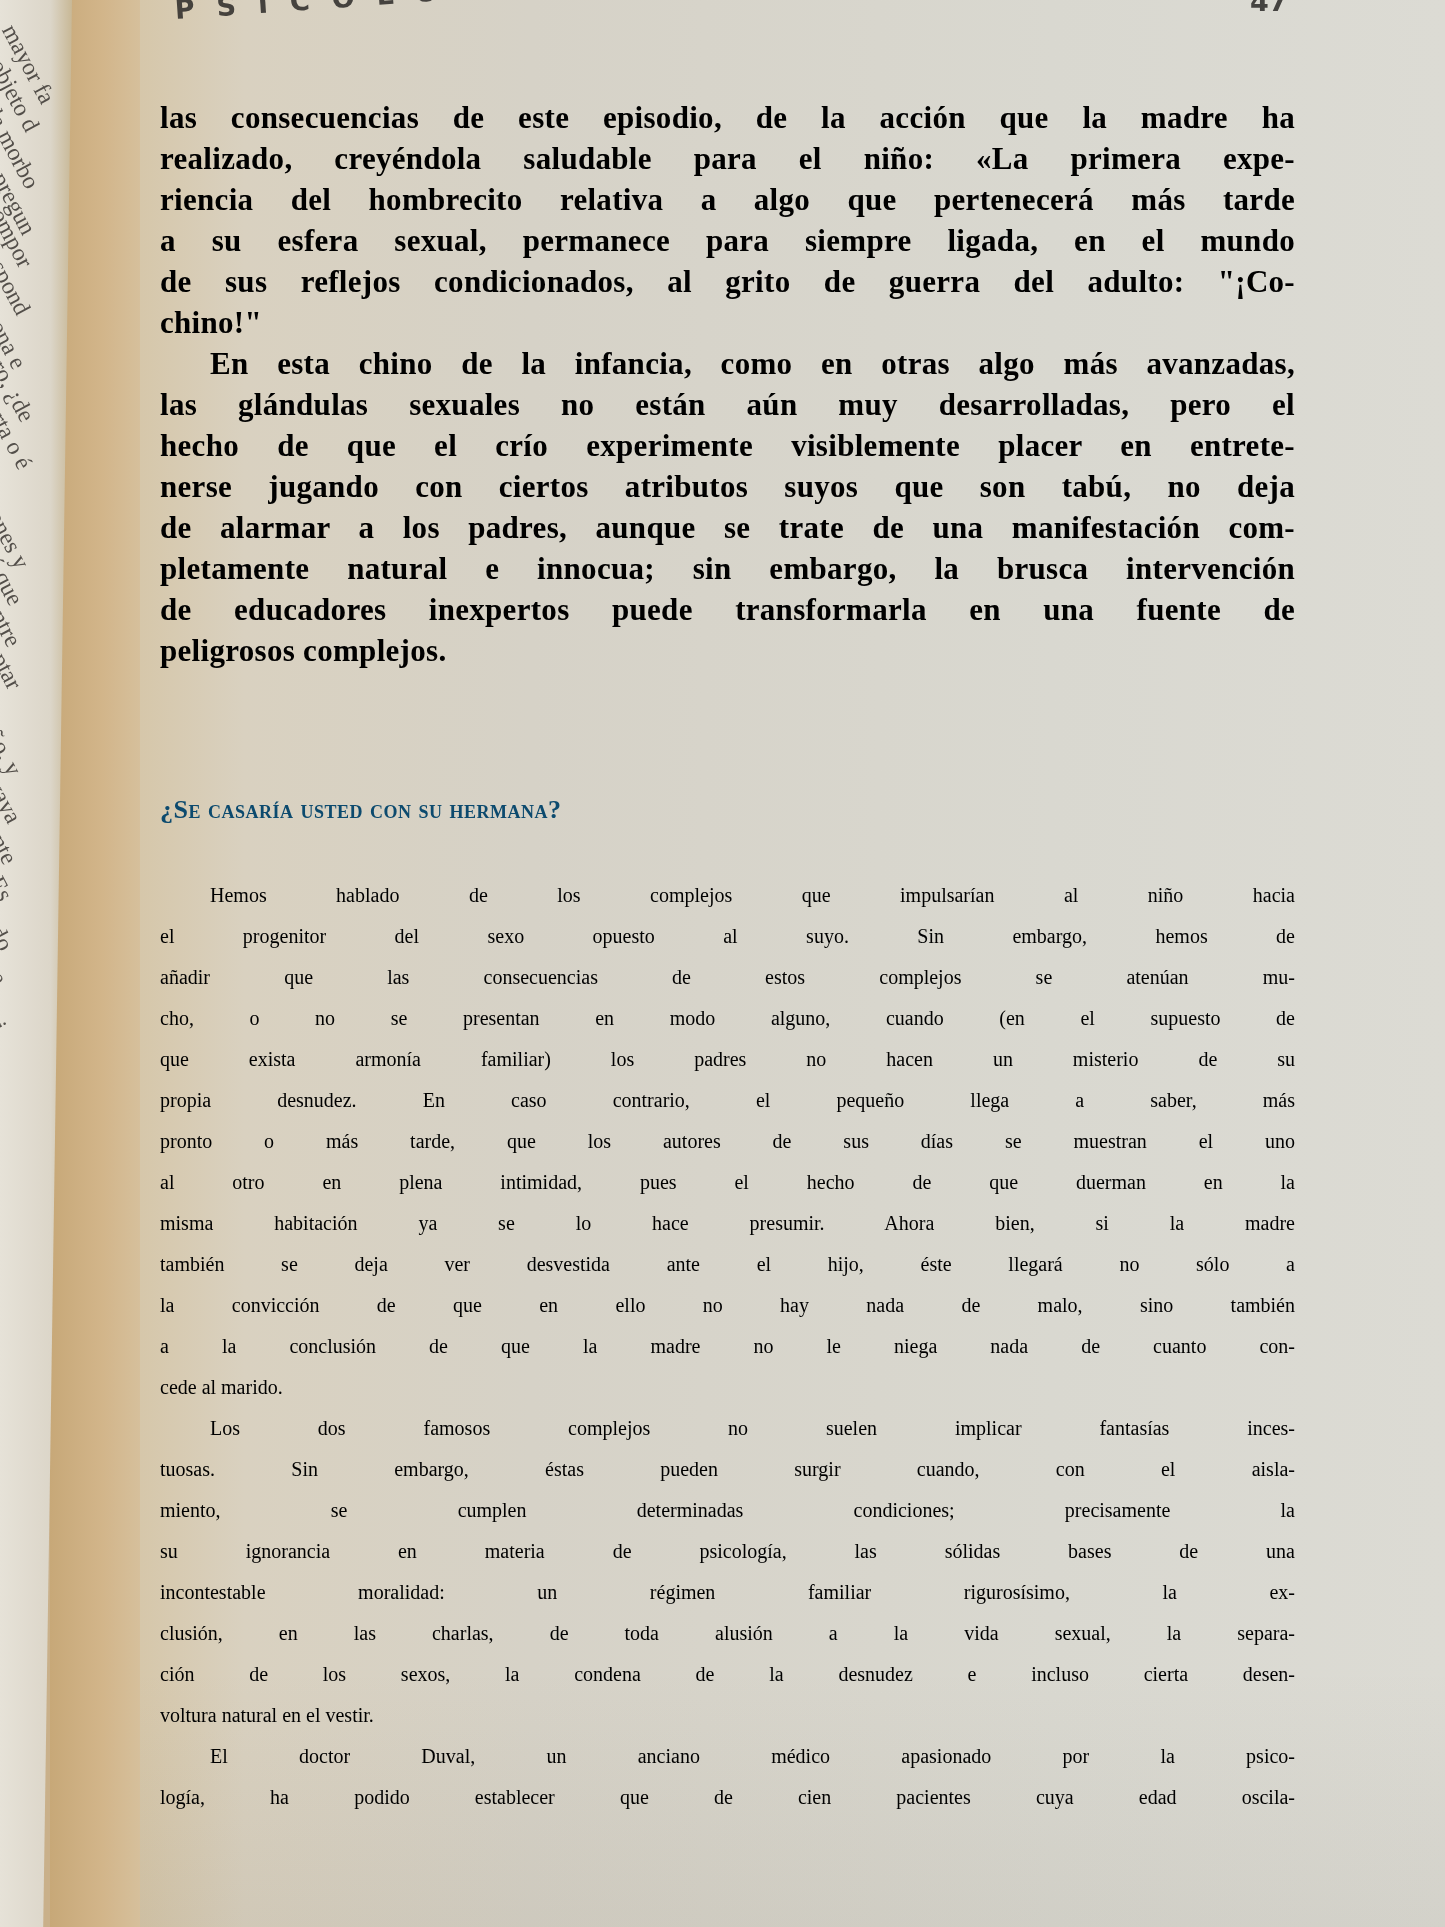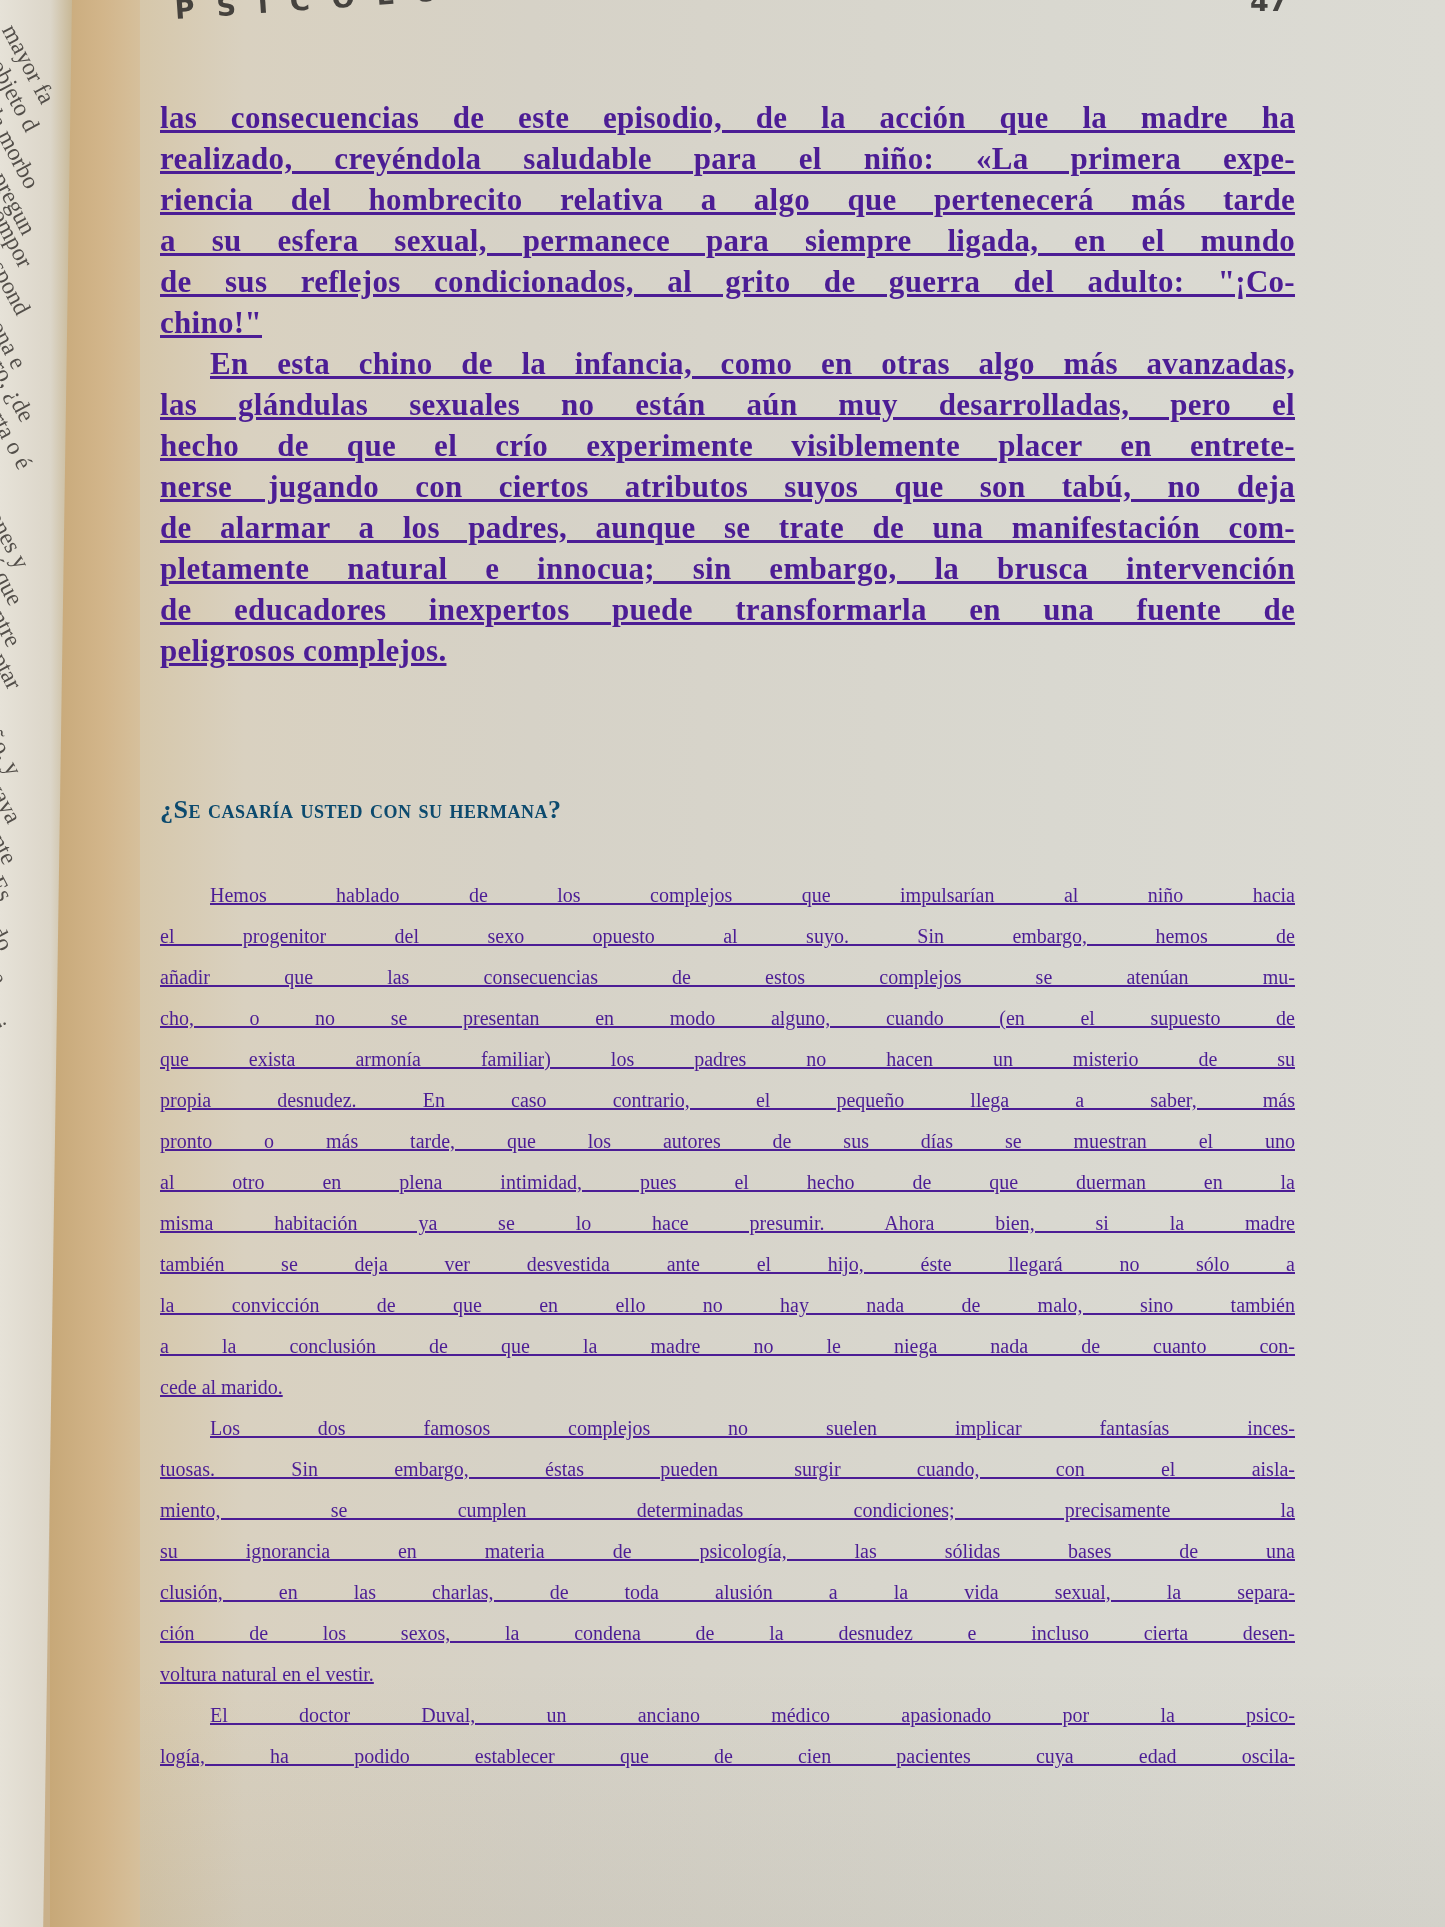--- a/index.html
+++ b/index.html
@@ -37,21 +37,21 @@
     font-family:"DejaVu Sans", sans-serif; font-size:27px; font-weight:bold;
     letter-spacing:22px; color:#2c2a28; transform:rotate(-4deg); transform-origin:left bottom;
     white-space:nowrap; opacity:.85;
   }
   .page-number {
     position:absolute; left:1250px; top:-14px; font-family:"DejaVu Sans", sans-serif;
     font-size:27px; font-weight:bold; color:#2c2a28; opacity:.85;
   }
   .text-block {
     position:absolute; left:160px; width:1135px;
-    color:#4c1d95; font-family:"Liberation Serif", serif;text-decoration:underline;
+    color:#000000; font-family:"Liberation Serif", serif;
   }
   .line {
     display:block; height:41px; line-height:41px; font-size:20px;
     text-align:justify; text-align-last:justify; white-space:nowrap;
     overflow:visible;
   }
   .line.last { text-align-last:left; }
   .line.indent { padding-left:50px; }
   .block1 { top:97px; font-weight:bold; }
   .block1 .line { font-size:31px; letter-spacing:.3px; }
@@ -132,18 +132,19 @@
   <span class="line">al otro en plena intimidad, pues el hecho de que duerman en la</span>
   <span class="line">misma habitación ya se lo hace presumir. Ahora bien, si la madre</span>
   <span class="line">también se deja ver desvestida ante el hijo, éste llegará no sólo a</span>
   <span class="line">la convicción de que en ello no hay nada de malo, sino también</span>
   <span class="line">a la conclusión de que la madre no le niega nada de cuanto con-</span>
   <span class="line last">cede al marido.</span>
   <span class="line indent">Los dos famosos complejos no suelen implicar fantasías inces-</span>
   <span class="line">tuosas. Sin embargo, éstas pueden surgir cuando, con el aisla-</span>
   <span class="line">miento, se cumplen determinadas condiciones; precisamente la</span>
   <span class="line">su ignorancia en materia de psicología, las sólidas bases de una</span>
+  <span class="line">incontestable moralidad: un régimen familiar rigurosísimo, la ex-</span>
   <span class="line">clusión, en las charlas, de toda alusión a la vida sexual, la separa-</span>
   <span class="line">ción de los sexos, la condena de la desnudez e incluso cierta desen-</span>
   <span class="line last">voltura natural en el vestir.</span>
   <span class="line indent">El doctor Duval, un anciano médico apasionado por la psico-</span>
   <span class="line">logía, ha podido establecer que de cien pacientes cuya edad oscila-</span>
 </div>
 
 </body></html>

